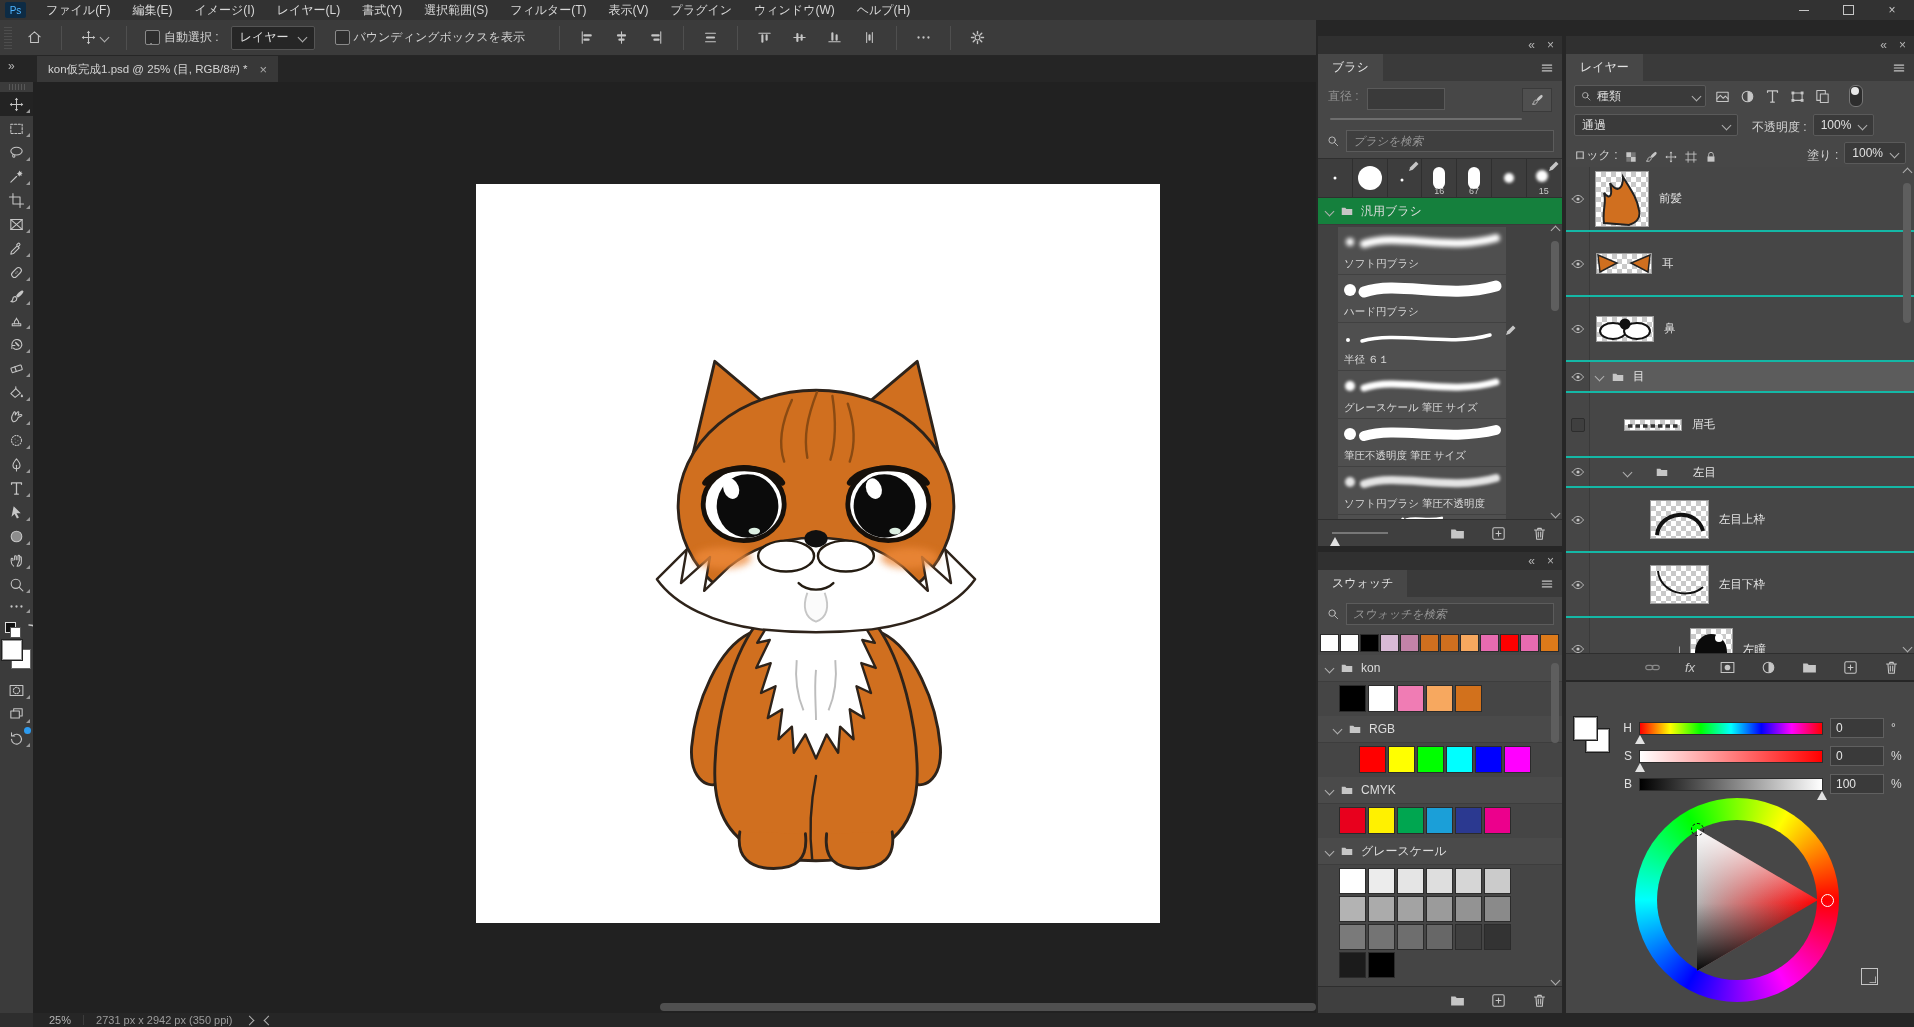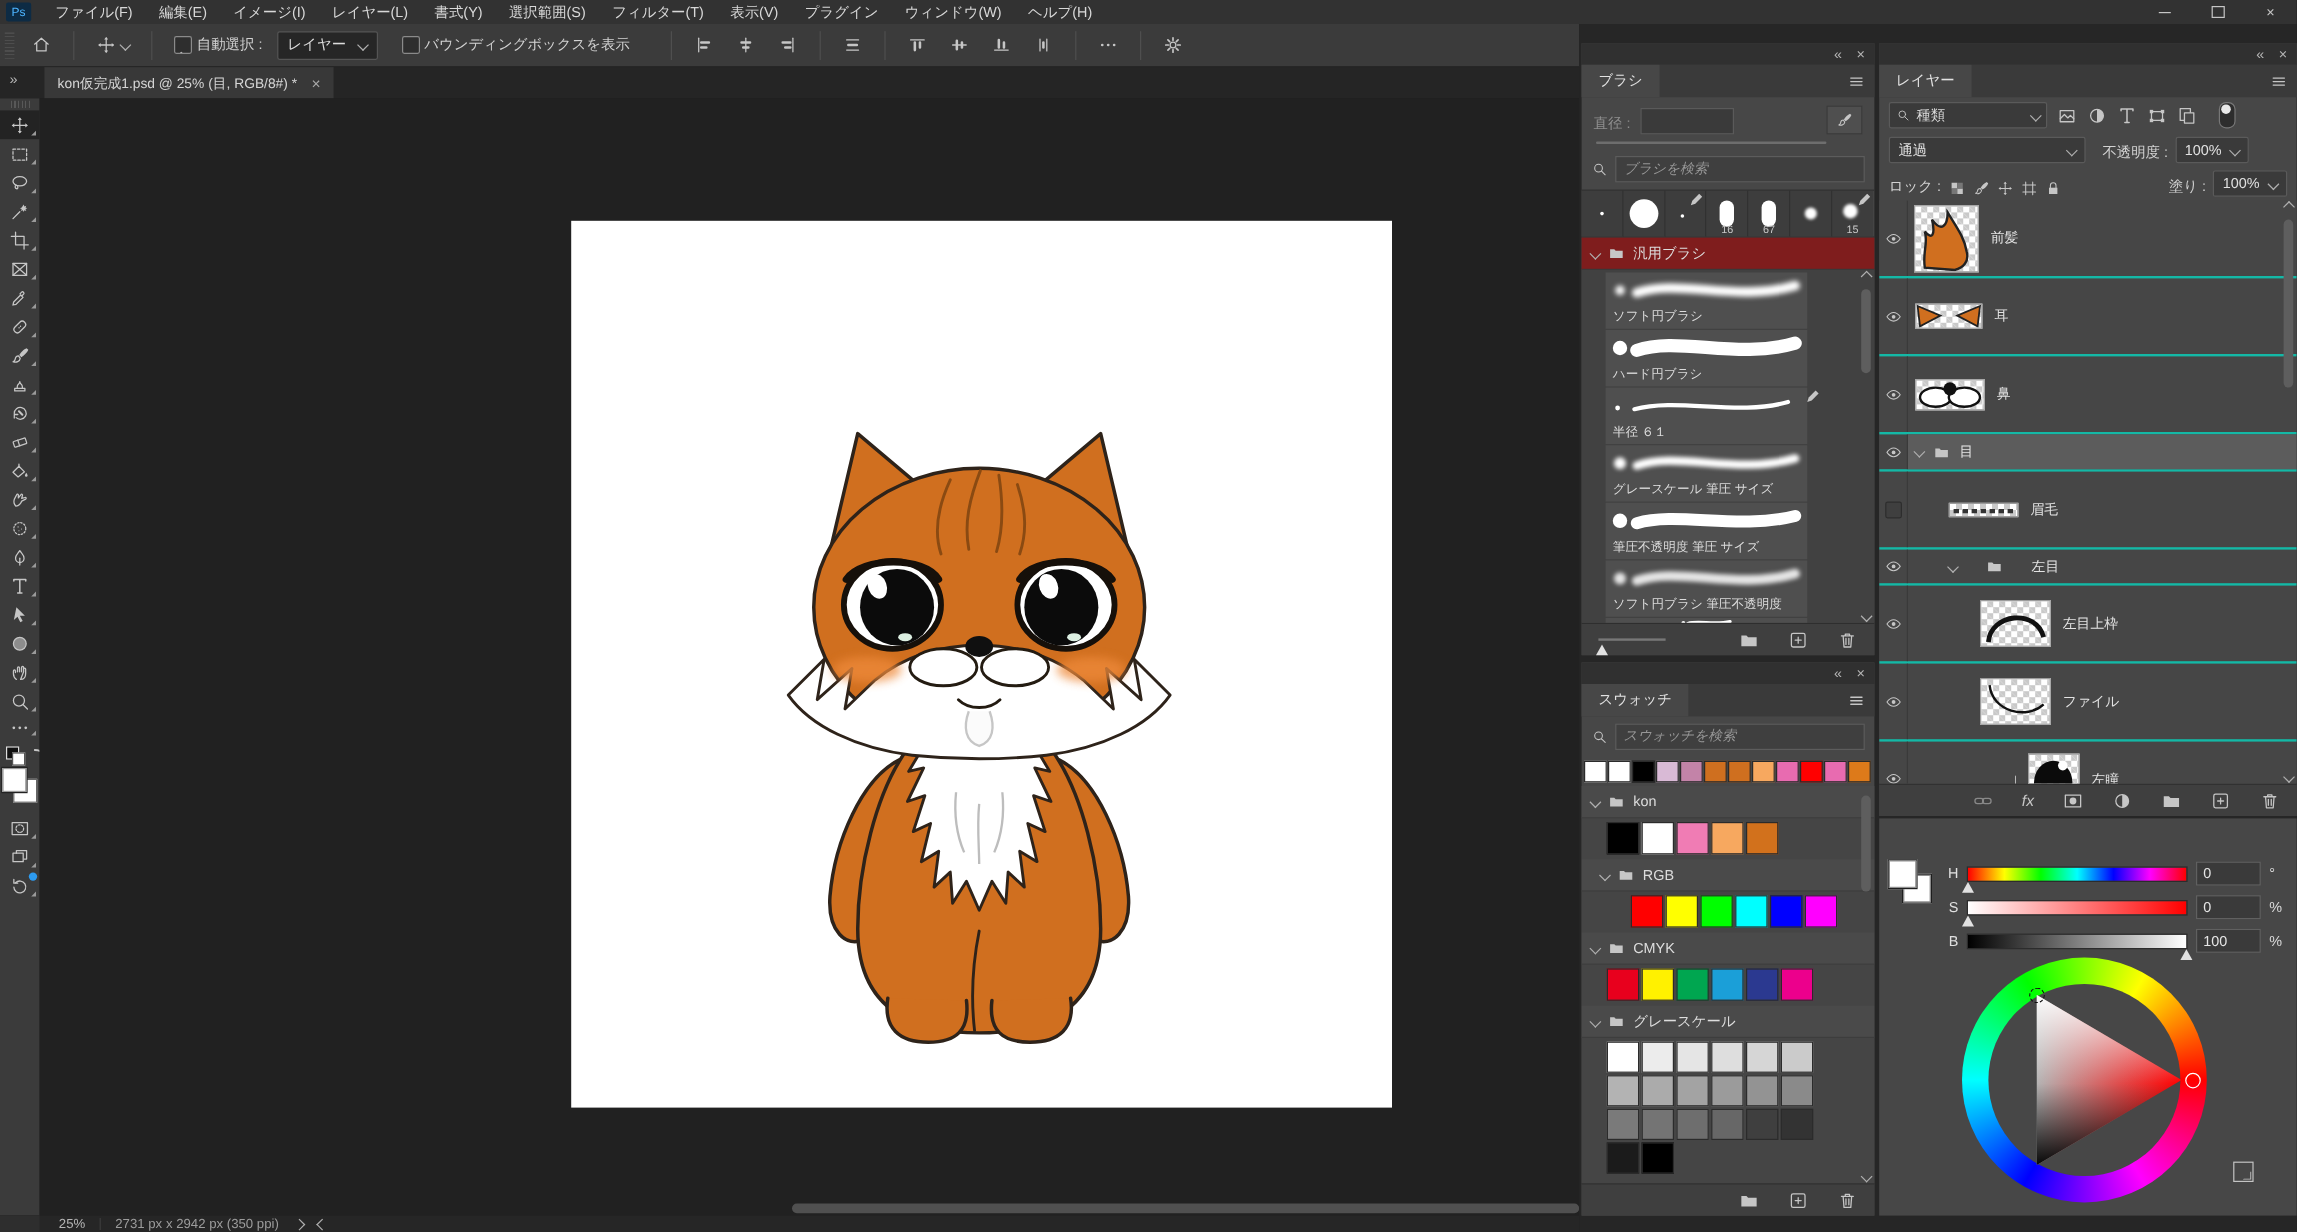--- a/index.html
+++ b/index.html
@@ -59,30 +59,30 @@
 .ptab{padding:0 14px;background:#474747;display:flex;align-items:center;font-size:12px;color:#e2e2e2}
 .pmenu{margin-left:auto;display:flex;align-items:center;padding:0 8px}
 .pfoot{height:26px;background:#3f3f3f;border-top:1px solid #2e2e2e;display:flex;align-items:center;justify-content:flex-end;gap:24px;padding:0 14px;flex:none}
 .search-row{display:flex;align-items:center;gap:6px;padding:6px 8px;flex:none}
 .search-row input{flex:1;height:20px;background:#3f3f3f;border:1px solid #5c5c5c;color:#ccc;font-style:italic;font-size:11.5px;padding:0 6px;outline:none;font-family:inherit}
 .search-row input::placeholder{color:#979797}
 .vsb{position:absolute;right:1px;top:2px;width:12px;bottom:2px}
 .vsb .thumb{position:absolute;left:2px;width:8px;background:#5e5e5e;border-radius:4px}
 
 #brushes{left:1318px;top:36px;width:244px;height:510px}
-.diam-row{display:flex;align-items:flex-end;gap:8px;padding:7px 10px 2px;color:#8f8f8f;flex:none}
+.diam-row{display:flex;align-items:flex-start;gap:8px;padding:7px 10px 2px;color:#8f8f8f;flex:none}
 .diam-row input{width:72px;height:18px;background:#3a3a3a;border:1px solid #5a5a5a;outline:none}
 .bset-btn{margin-left:auto;width:28px;height:22px;background:#4f4f4f;border:1px solid #3a3a3a;display:flex;align-items:center;justify-content:center}
 .slider-line{height:2px;background:#6e6e6e;border-radius:1px;margin:4px 40px 4px 12px;flex:none}
 .recent-strip{display:flex;border-top:1px solid #2f2f2f;border-bottom:1px solid #2f2f2f;flex:none}
 .rcell{width:33.8px;height:38px;border-right:1px solid #2f2f2f;background:#3d3d3d;position:relative;display:flex;align-items:center;justify-content:center}
 .rcell:last-child{border-right:none}
 .rnum{position:absolute;bottom:1px;left:0;right:0;text-align:center;font-size:9px;color:#c9c9c9}
 .rpen{position:absolute;top:2px;right:2px}
-.bgroup-head{height:26px;display:flex;align-items:center;gap:7px;padding:0 8px;background:#7f1d1d;border-bottom:1px solid #3a3a3a;color:#ddd;flex:none}
+.bgroup-head{height:26px;display:flex;align-items:center;gap:7px;padding:0 8px;background:#15803d;border-bottom:1px solid #3a3a3a;color:#ddd;flex:none}
 .blist{position:relative;flex:1;overflow:hidden;background:#414141;padding-top:2px}
 .bitem{margin:0 0 1px 20px;width:168px;background:#4f4f4f}
 .bprev{height:30px;position:relative}
 .bprev svg{position:absolute;inset:0;width:100%;height:100%}
 .bname{font-size:10.5px;color:#dcdcdc;padding:0 6px 3px;white-space:nowrap;overflow:hidden}
 .bfoot-track{width:56px;height:2px;background:#777;position:relative;margin-right:auto}
 .tri-up{width:0;height:0;border-left:5px solid transparent;border-right:5px solid transparent;border-bottom:9px solid #e2e2e2}
 
 #swatches{left:1318px;top:552px;width:244px;height:461px}
 .sw-recent{display:flex;gap:1px;padding:3px 2px;flex:none}
@@ -1158,21 +1158,21 @@
           <svg class="ic sm">
             <use href="#s-eye"></use>
           </svg>
         </div>
       <div class="lbody">
         <div class="lthumb checker" style="width:57px;height:37px;margin-left:60px">
           <svg viewBox="0 0 57 37" width="57" height="37">
               <path d="M7 5 C9 27 38 34 52 21" fill="none" stroke="#111" stroke-width="2"></path>
             </svg>
         </div>
-        <span class="lname">ファイル</span>
+        <span class="lname">左目下枠</span>
       </div>
     </div>
 
     <div class="lrow" style="height:62px;border-bottom:none">
       <div class="eyecol">
           <svg class="ic sm">
             <use href="#s-eye"></use>
           </svg>
         </div>
       <div class="lbody">

